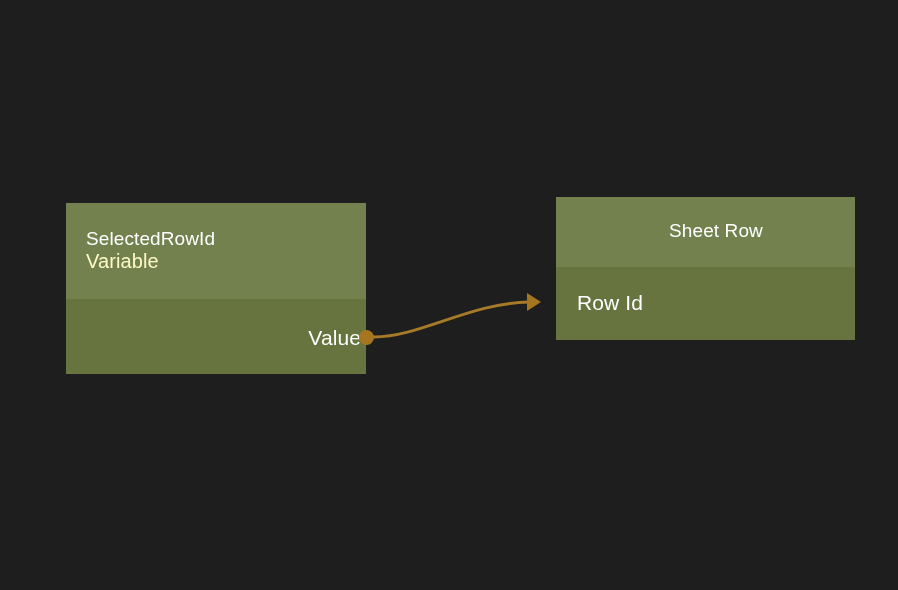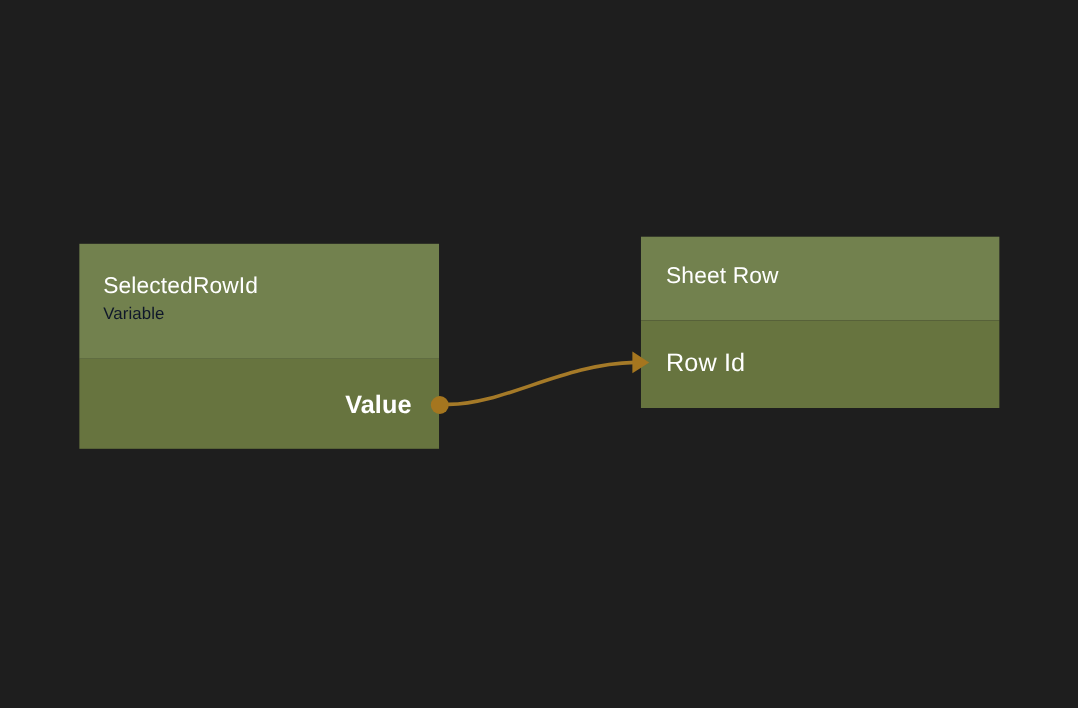--- a/index.html
+++ b/index.html
@@ -57,22 +57,22 @@
 
   .node-title {
     color: #ffffff;
     font-size: 19px;
     line-height: 23px;
     letter-spacing: 0.1px;
     white-space: nowrap;
   }
 
   .node-subtitle {
-    color: #0f172a;
-    font-size: 14px;
+    color: #fef9c3;
+    font-size: 20px;
     line-height: 22px;
     letter-spacing: 0.1px;
     white-space: nowrap;
   }
 
   .port-row {
     position: relative;
     display: flex;
     align-items: center;
     white-space: nowrap;
@@ -95,47 +95,47 @@
   }
   #node-selectedrowid .node-header {
     height: 96px;
     padding: 24px 0 0 20px;
   }
   #node-selectedrowid .node-body {
     height: 75px;
   }
   #node-selectedrowid .port-row {
     position: absolute;
-    right: 23px;
+    right: 5px;
     top: 27px;
     height: 22px;
     justify-content: center;
-    font-weight: bold;
   }
 
   
   .port-dot {
     position: absolute;
     width: 15px;
     height: 15px;
     border-radius: 50%;
     background: #a5761f;
     z-index: 3;
   }
   #port-dot-value {
     left: 359px;
     top: 330px;
   }
 
   
   #node-sheetrow {
-    left: 534px;
+    left: 556px;
     top: 197px;
     width: 299px;
     height: 181px;
+    text-align: center;
   }
   #node-sheetrow .node-header {
     height: 70px;
     padding: 22px 0 0 21px;
   }
   #node-sheetrow .node-body {
     height: 73px;
   }
   #node-sheetrow .port-row {
     position: absolute;

